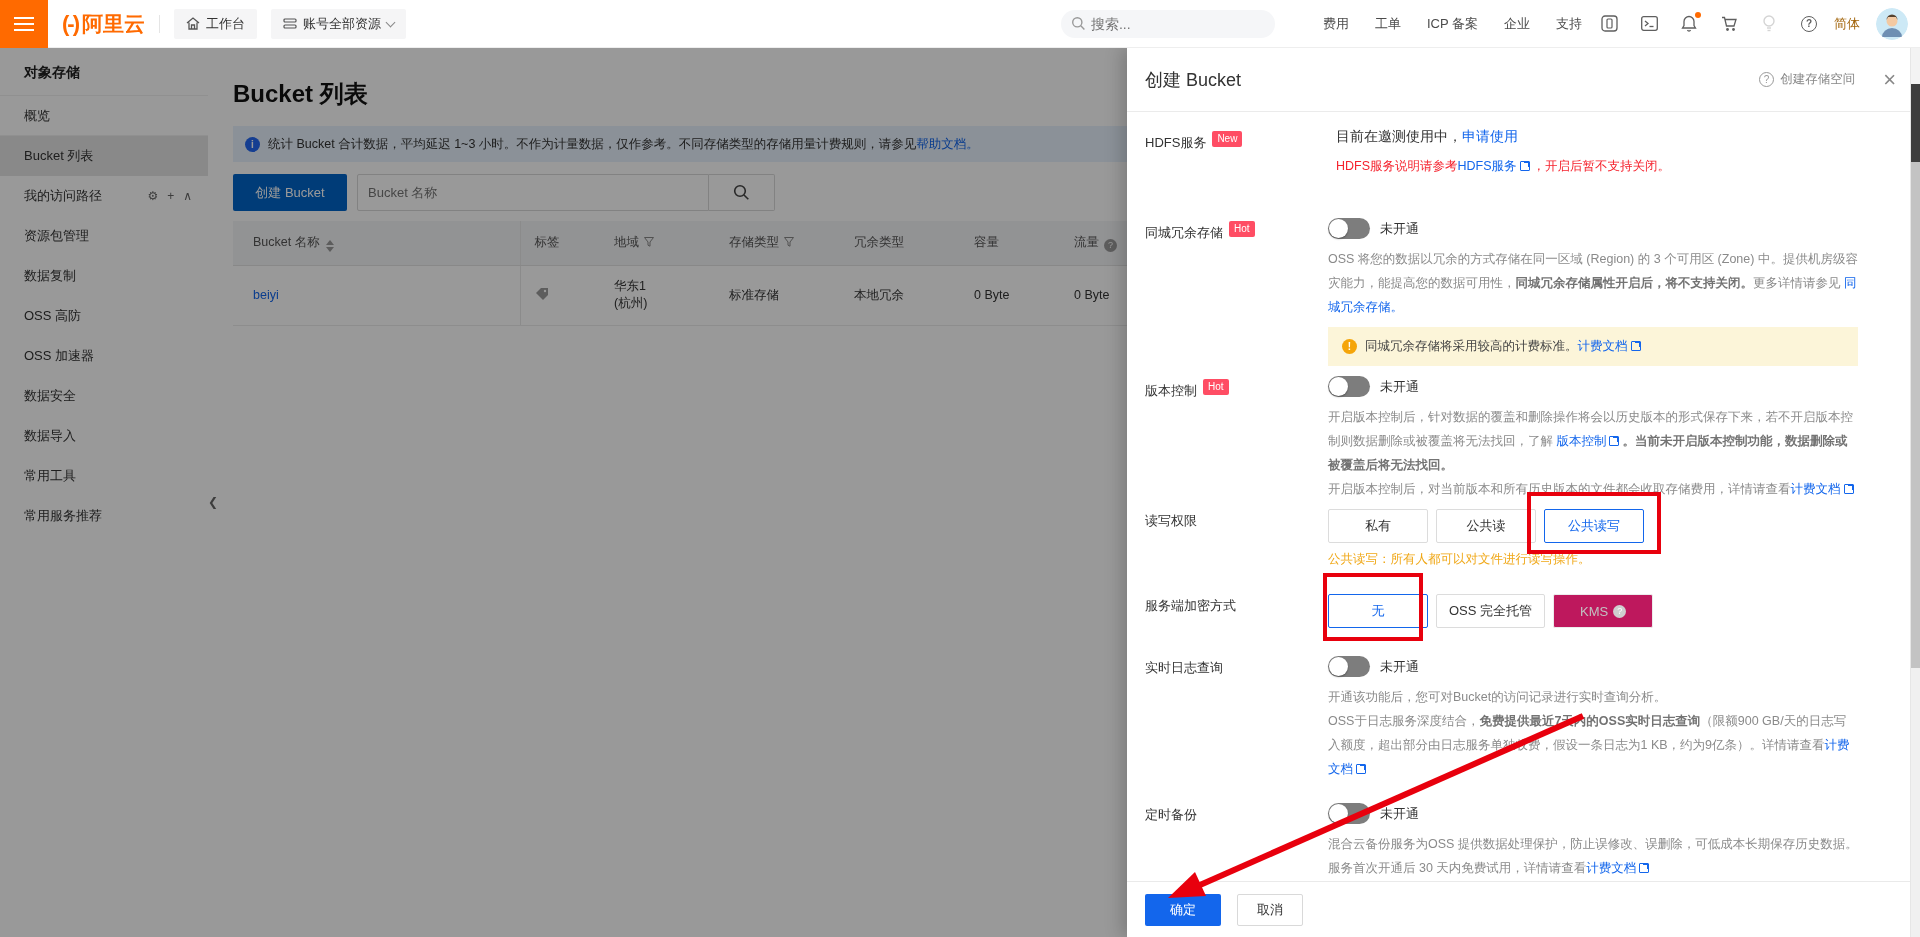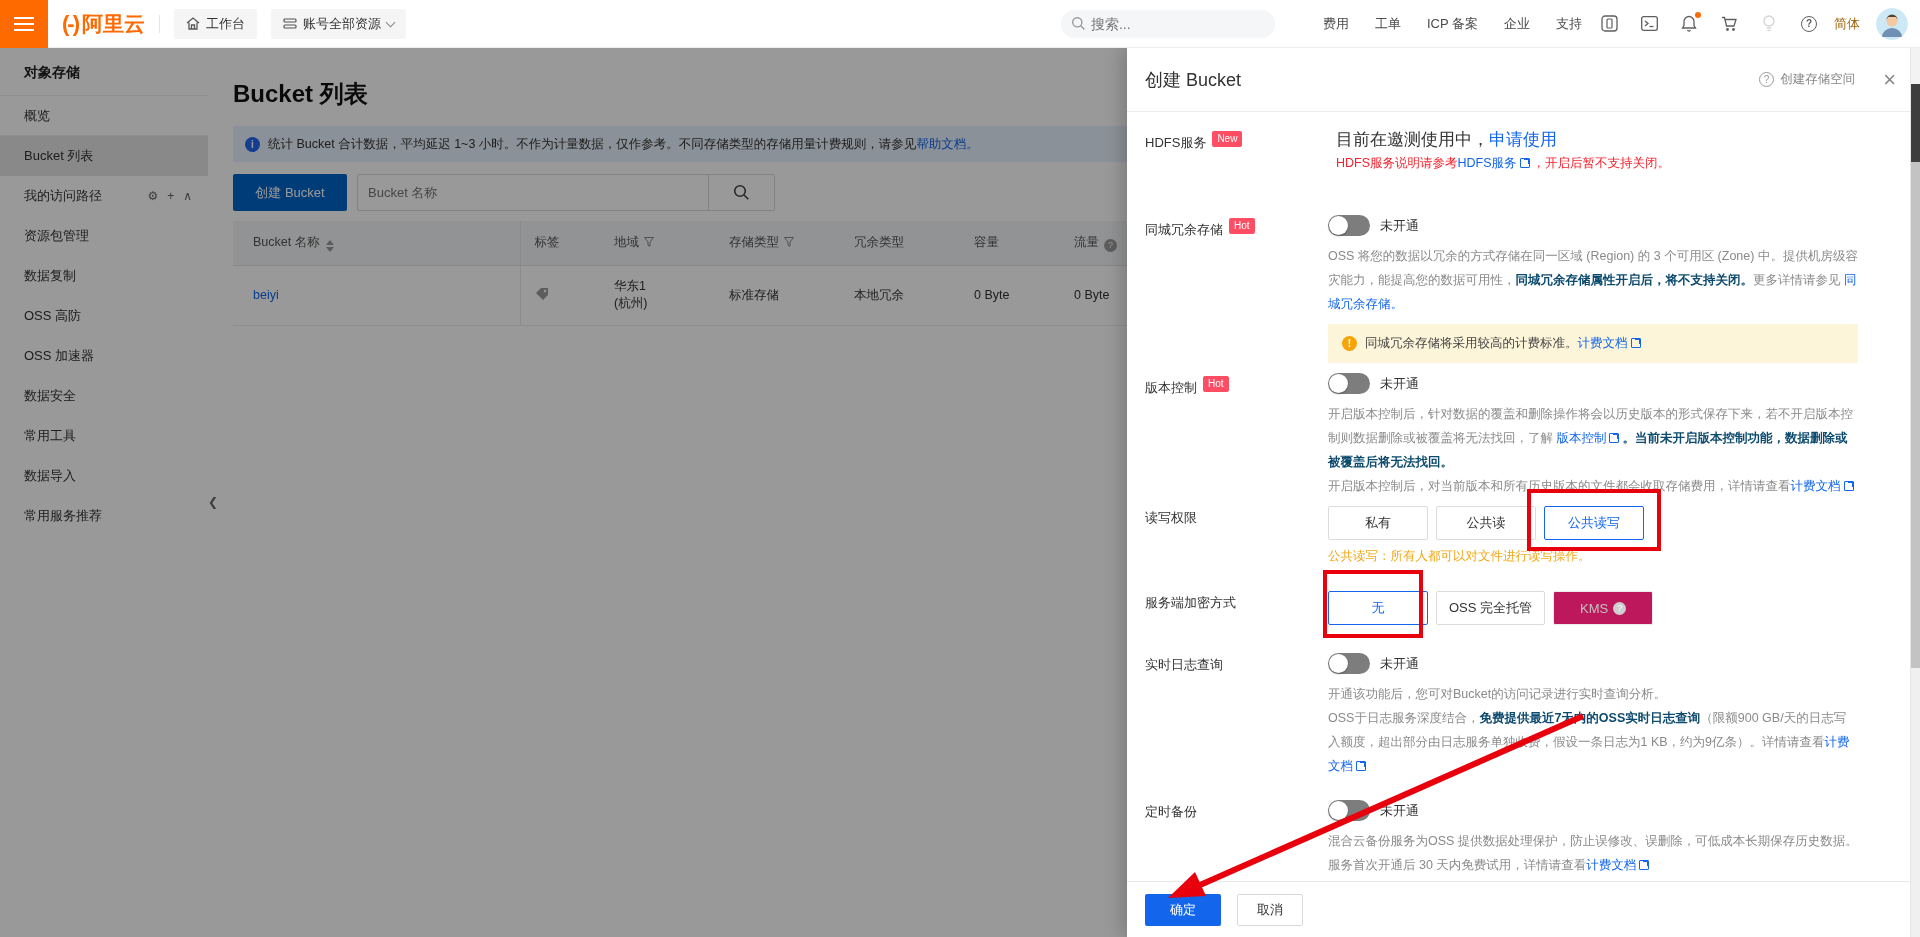--- a/index.html
+++ b/index.html
@@ -95,21 +95,21 @@
   .flabel { width:183px; flex:none; font-size:13px; color:#333; padding-top:3px; white-space:nowrap; }
   .fctrl { flex:1; min-width:0; }
   .badge { display:inline-block; background:#ff4d64; color:#fff; font-size:10px; line-height:1;
            padding:3px 5px; border-radius:2px; margin-left:6px; vertical-align:5px; }
   .toggle { width:42px; height:21px; border-radius:11px; background:#7d7d7d; position:relative;
             display:inline-block; cursor:pointer; flex:none; }
   .toggle::after { content:""; position:absolute; left:1px; top:1px; width:19px; height:19px; border-radius:50%;
                    background:#fff; box-shadow:0 1px 2px rgba(0,0,0,.35); }
   .stat-line { display:flex; align-items:center; gap:10px; font-size:13px; color:#333; }
   .desc { font-size:12.5px; color:#8a8a8a; line-height:24px; margin-top:8px; }
-  .o-warn { color:#0c4a6e; font-weight:700; }
+  .o-warn { color:#737373; font-weight:700; }
   .red-t { color:#f5222d; }
   .gold { color:#f0a818; }
   .ext { display:inline-block; width:10px; height:10px; border:1.2px solid currentColor; border-radius:1px;
          position:relative; margin:0 3px; vertical-align:-1px; }
   .ext::after { content:""; position:absolute; right:0; top:0; width:4px; height:4px;
                 border-top:1.2px solid; border-right:1.2px solid; }
   .tipbox { margin-top:8px; background:#fcf5d9; padding:11px 14px; display:flex; gap:8px; font-size:12.5px;
             color:#444; align-items:center; }
   .i-warn { width:15px; height:15px; border-radius:50%; background:#f5a50a; color:#fff; font-size:10px;
             font-weight:700; text-align:center; line-height:15px; flex:none; font-style:normal; }
@@ -263,24 +263,24 @@
   <div class="side-item">
       <span>OSS 高防</span>
     </div>
   <div class="side-item">
       <span>OSS 加速器</span>
     </div>
   <div class="side-item">
       <span>数据安全</span>
     </div>
   <div class="side-item">
+      <span>数据导入</span>
+    </div>
+  <div class="side-item">
       <span>常用工具</span>
-    </div>
-  <div class="side-item">
-      <span>数据导入</span>
     </div>
   <div class="side-item">
       <span>常用服务推荐</span>
     </div>
 </aside>
 <div class="collapse-tab">❮</div>
 
 <main class="main">
   <h1 class="page-title">Bucket 列表</h1>
   <div class="banner">
@@ -361,24 +361,24 @@
     <span class="drawer-close">×</span>
   </div>
 
   <div class="drawer-body">
 
     <div class="frow row-hdfs">
       <div class="flabel">
         <span>HDFS服务</span><span class="badge">New</span>
       </div>
       <div class="fctrl">
-        <div style="font-size:17px;color:#333;">
+        <div style="font-size:14px;color:#333;">
           <span>目前在邀测使用中，</span><span class="lnk">申请使用</span>
         </div>
-        <div class="desc" style="margin-top:0;">
+        <div class="desc" style="margin-top:8px;">
           <span class="red-t">HDFS服务说明请参考</span><span class="lnk"><span>HDFS服务</span><span class="ext"></span></span><span class="red-t">，开启后暂不支持关闭。</span>
         </div>
       </div>
     </div>
 
     <div class="frow row-zrs">
       <div class="flabel">
         <span>同城冗余存储</span><span class="badge">Hot</span>
       </div>
       <div class="fctrl">

